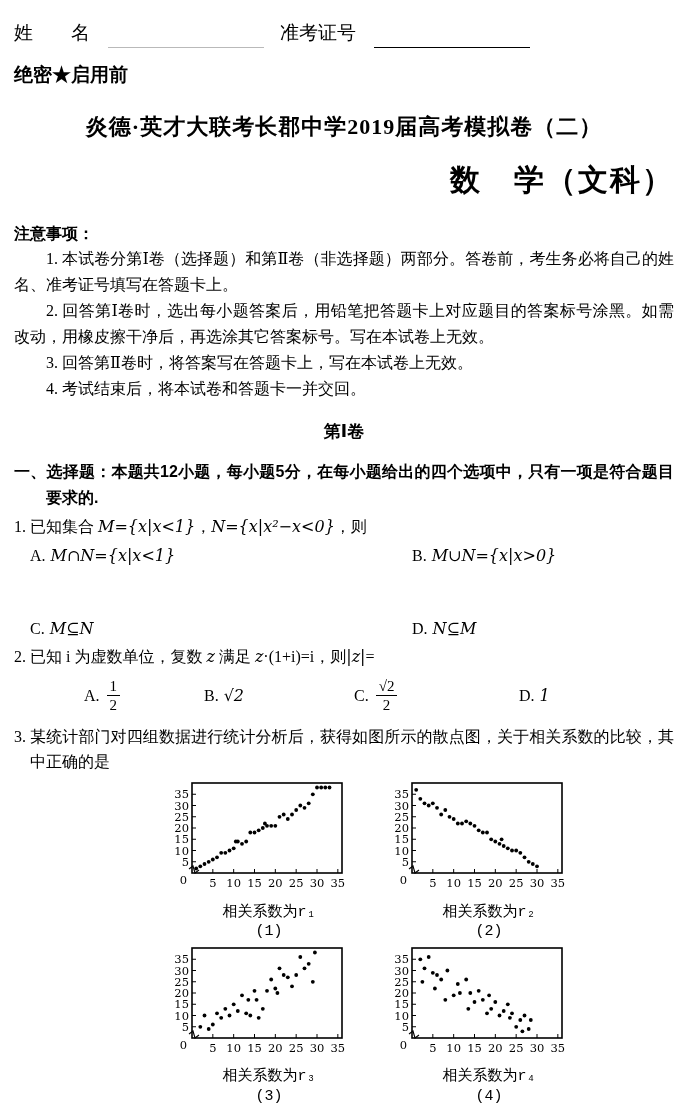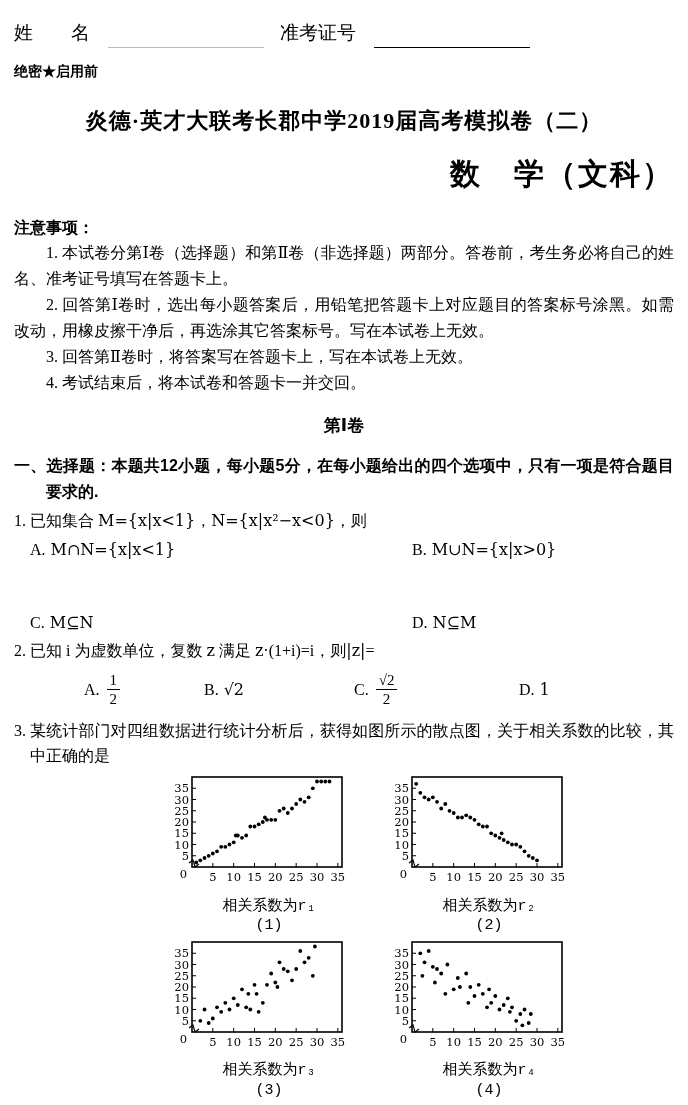--- a/index.html
+++ b/index.html
@@ -11,42 +11,42 @@
   
   .hdr-fields{display:flex;flex-direction:row;align-items:flex-end;gap:16px;
               margin-right:0;margin-top:6px;}
   .field-row{display:flex;align-items:flex-end;font-size:19px;}
   .field-label{display:inline-flex;justify-content:space-between;width:92px;
                letter-spacing:0;}
   .blank{display:inline-block;width:156px;height:1.2em;
          border-bottom:1.6px solid #000;margin-left:2px;}
   .blank.gray{border-bottom-color:#b9b9b9;}
 
-  .secrecy{font-family:Liberation Serif, serif;
-           font-weight:bold;font-size:14px;margin-top:16px;line-height:1.2;}
+  .secrecy{font-family:Liberation Sans, sans-serif;
+           font-weight:bold;font-size:19px;margin-top:16px;line-height:1.2;}
 
   .exam-title{text-align:center;font-weight:bold;font-size:22px;margin-top:22px;
               font-family:"Liberation Serif","DejaVu Serif",serif;letter-spacing:1px;}
   .subject-title{text-align:right;font-weight:bold;font-size:30px;margin-top:12px;
                  font-family:"Liberation Sans","DejaVu Sans",sans-serif;letter-spacing:2px;}
 
   .notice{margin-top:18px;}
   .notice-head{font-family:"Liberation Sans","DejaVu Sans",sans-serif;
                font-weight:bold;font-size:16px;line-height:1.5;}
   .notice p{margin:0;text-indent:2em;text-align:justify;line-height:1.62;}
 
   .part-title{text-align:center;font-family:"Liberation Sans","DejaVu Sans",sans-serif;
               font-weight:bold;font-size:17px;margin:16px 0 14px 0;}
 
   .section-intro{font-family:"Liberation Sans","DejaVu Sans",sans-serif;font-weight:bold;
                  font-size:16px;padding-left:2em;text-indent:-2em;text-align:justify;
                  line-height:1.6;margin-bottom:4px;}
 
   .q-stem{padding-left:1em;text-indent:-1em;text-align:justify;line-height:1.6;}
-  .math{font-family:"DejaVu Serif","Liberation Serif",serif;}
+  .math{font-style:italic;font-family:"DejaVu Serif","Liberation Serif",serif;}
 
   .opts2{display:grid;grid-template-columns:340px 1fr;padding-left:16px;
          line-height:1.95;gap:42px;}
   .opt-label{margin-right:5px;}
 
   .opts-row{display:flex;align-items:center;padding-left:70px;margin:8px 0 10px 0;
             line-height:1.4;}
   .opts-row .opt{display:inline-flex;align-items:center;}
   .opt-a{width:120px;}
   .opt-b{width:150px;}

